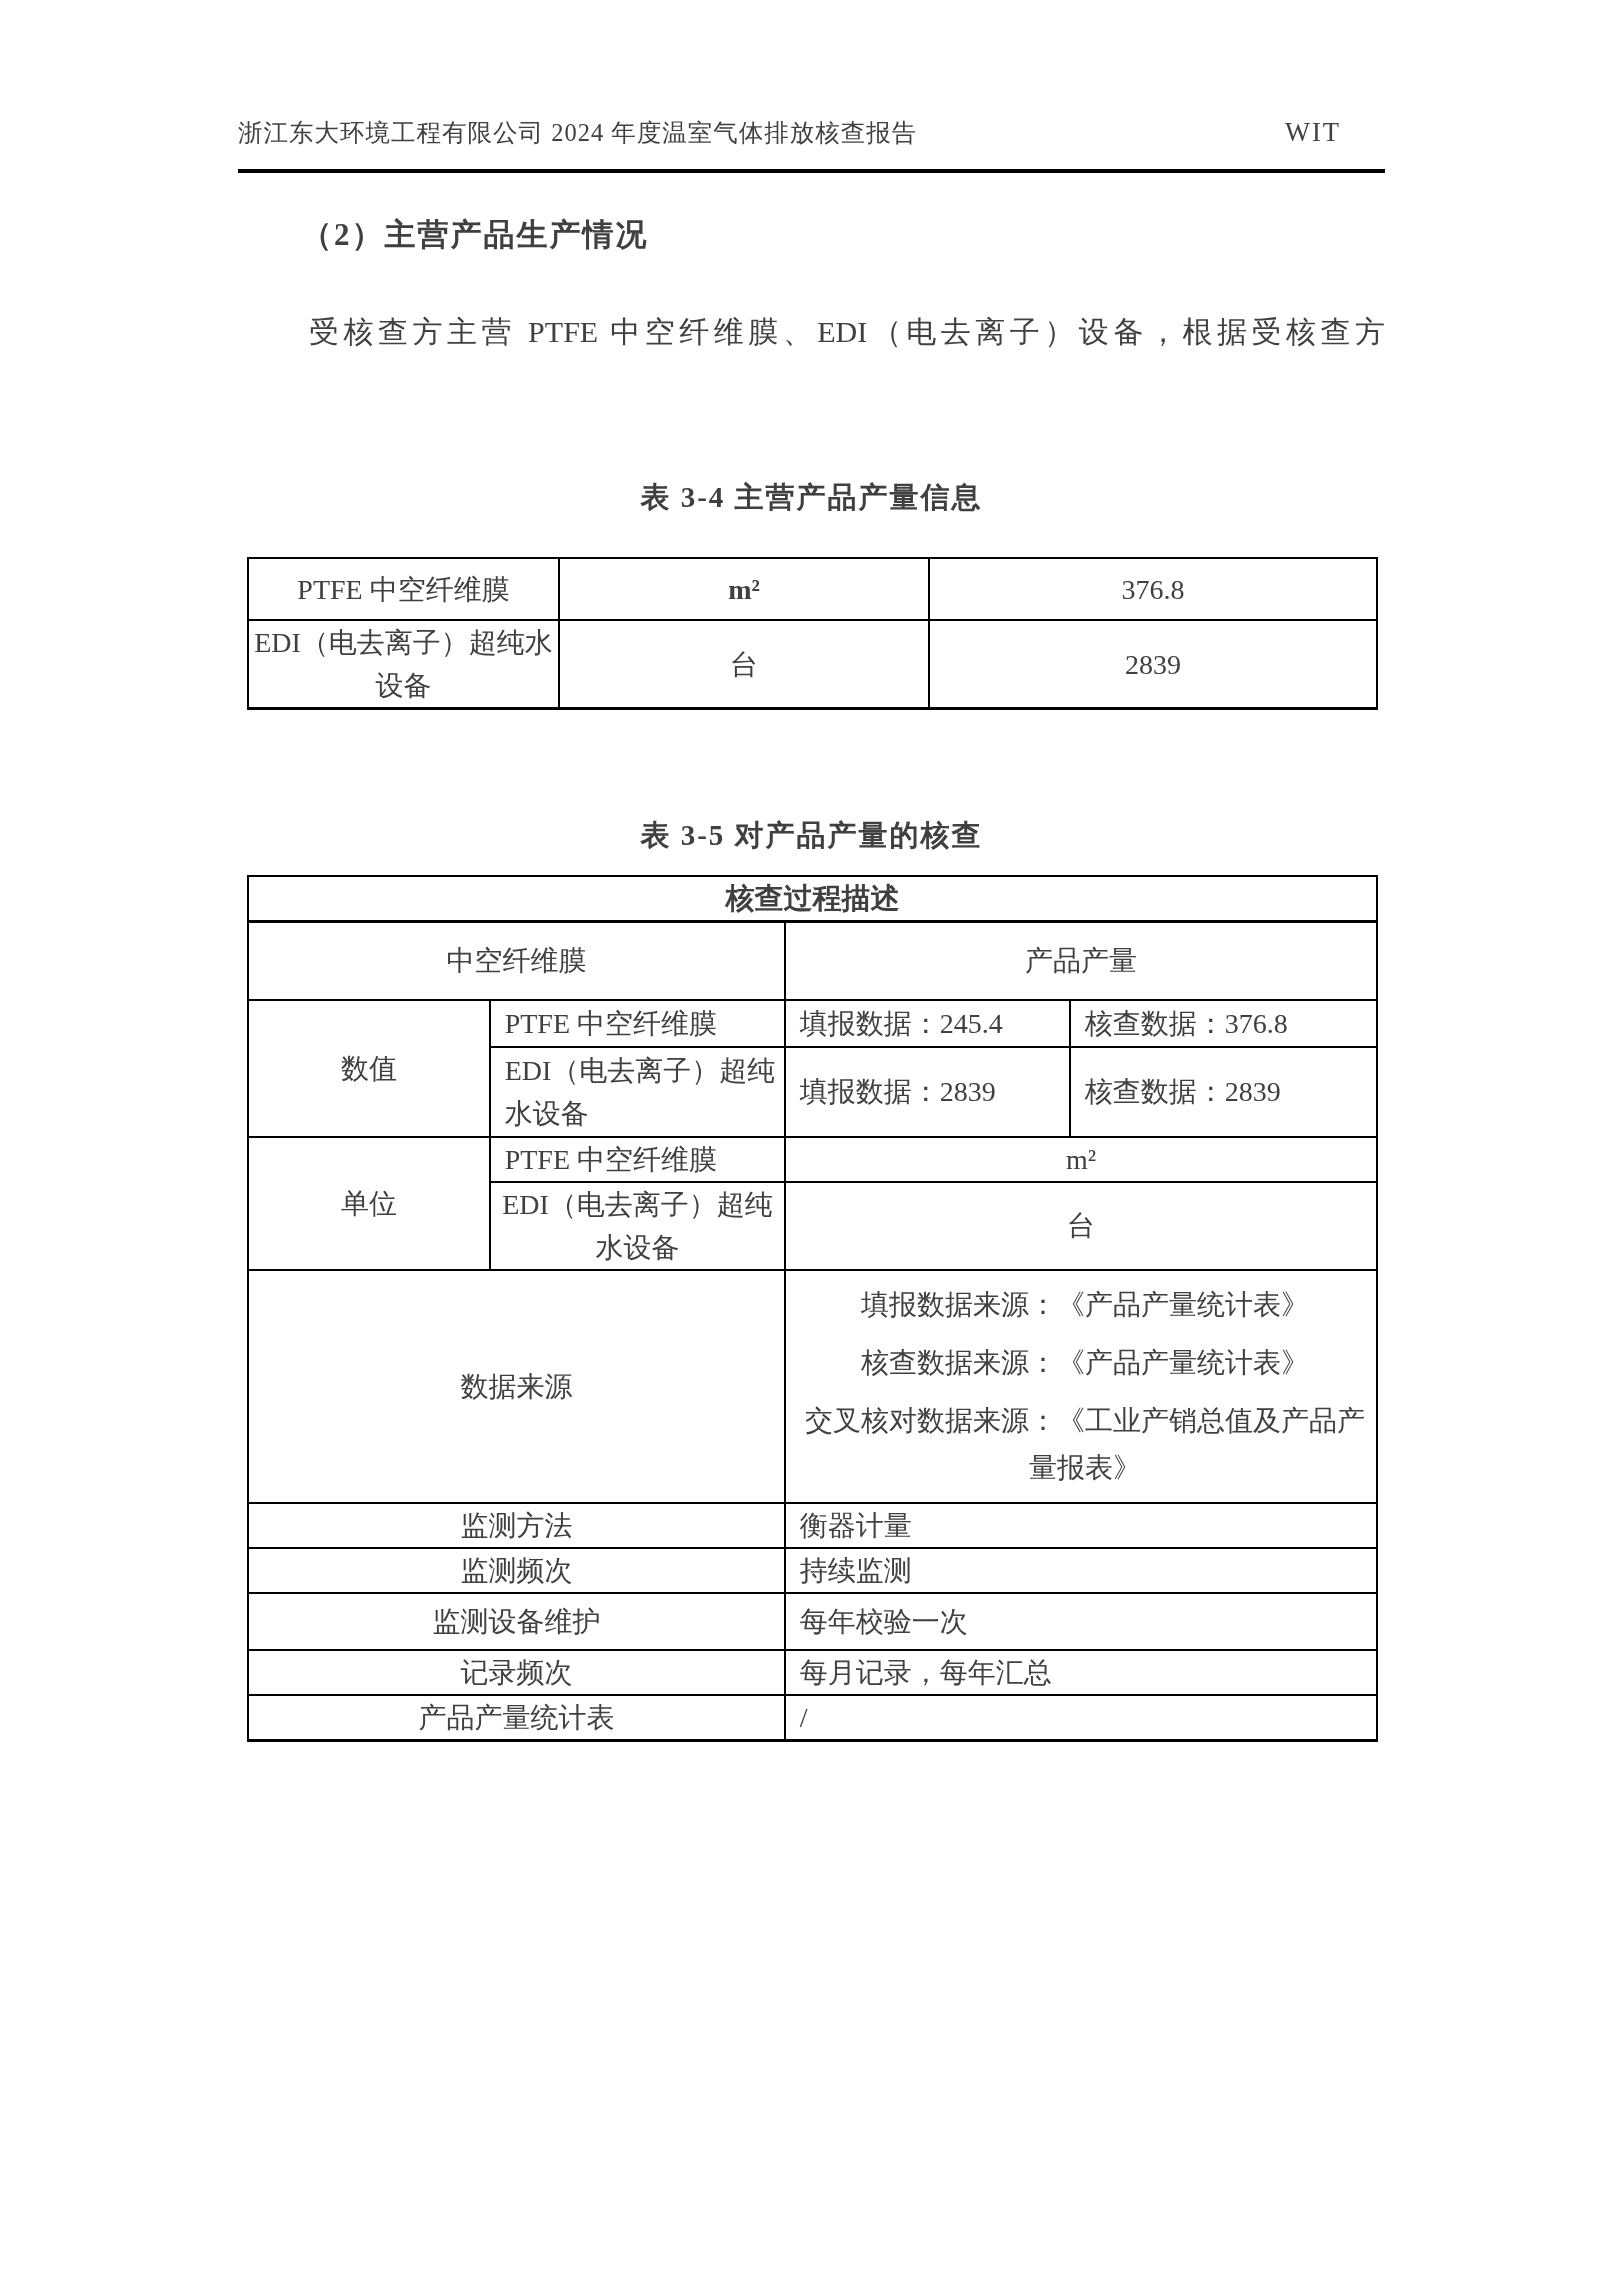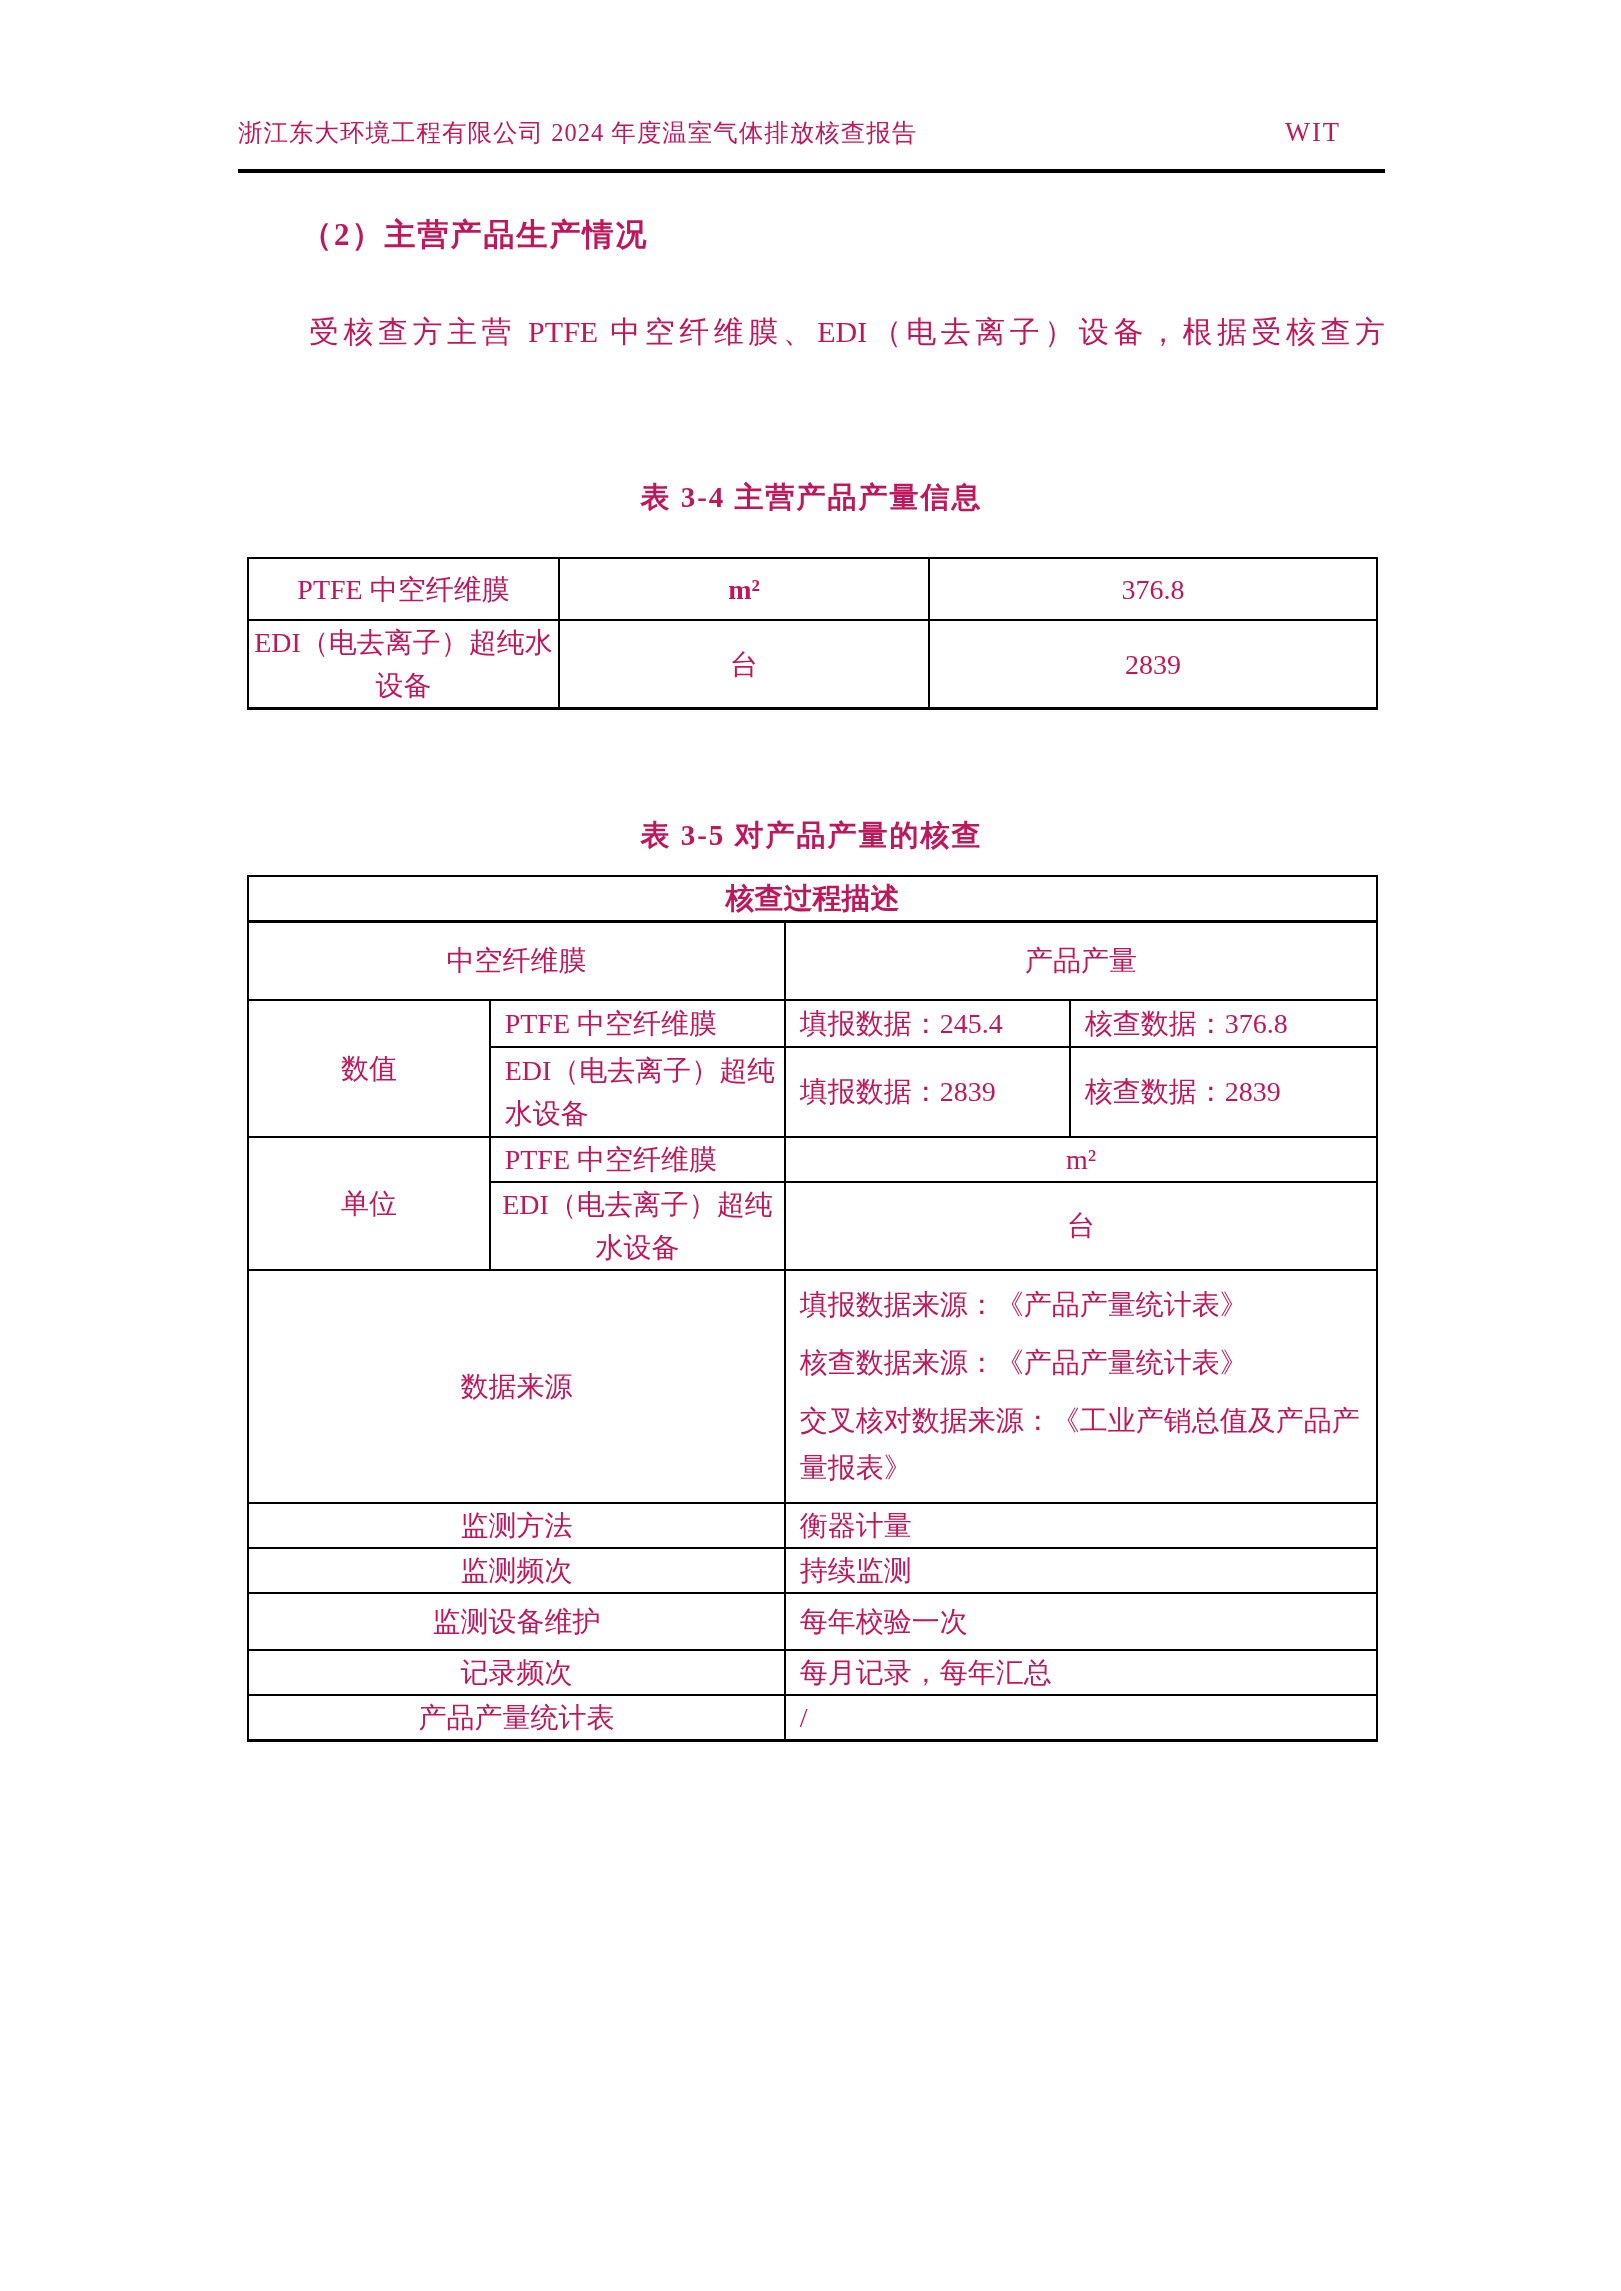--- a/index.html
+++ b/index.html
@@ -1,21 +1,21 @@
 <!DOCTYPE html>
 <html><head>
 <meta charset="utf-8">
 <style>
   * { margin:0; padding:0; box-sizing:border-box; }
   html,body { background:#ffffff; }
   .page {
     position:relative;
     width:1621px; height:2292px;
     background:#ffffff;
-    color:#be185d;
+    color:#404040;
     font-family:"Liberation Serif","DejaVu Serif",serif;
     overflow:hidden;
   }
   
   .hdr-row{
     position:absolute; left:238px; top:116px; width:1147px;
     display:flex; justify-content:space-between; align-items:baseline;
   }
   .hdr-title{ font-size:24.5px; letter-spacing:1px; }
   .hdr-logo{ font-size:26.5px; letter-spacing:2px; margin-right:44px; }
@@ -56,21 +56,21 @@
   
   .t34{ position:absolute; left:247px; top:557px; width:1129px;
     border:2.9px solid #000; border-bottom-width:3.9px; }
   .t34 th{ font-weight:bold; border-bottom-width:3.9px; font-size:29px; }
   .t34 .unit-bold{ font-weight:bold; }
   
   .t35{ position:absolute; left:247px; top:875px; width:1129px;
     border:2.9px solid #000; border-bottom-width:3.9px; }
   .t35 .proc-hdr{ font-weight:bold; border-bottom-width:3.9px; font-size:29px; }
   .cell-left{ text-align:left; padding-left:13.7px; padding-right:7.8px; }
-  .src-cell{ text-align:left; padding-left:13.7px; padding-right:5.9px; vertical-align:middle; }
+  .src-cell{ text-align:center; padding-left:13.7px; padding-right:5.9px; vertical-align:middle; }
   .src-line{ line-height:47px; margin:10.8px 0; }
   
   .page-num{
     position:absolute; left:238px; top:2117px; width:1147px;
     text-align:center; font-size:25.5px;
   }
 </style>
 </head>
 <body>
 

